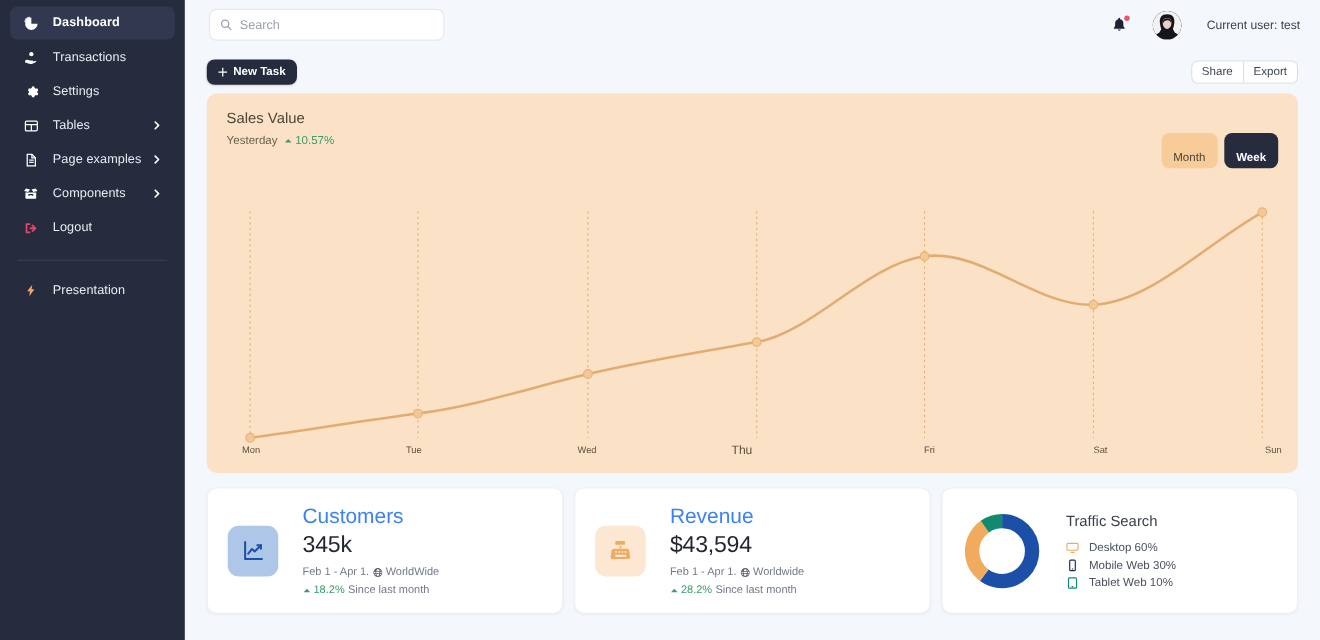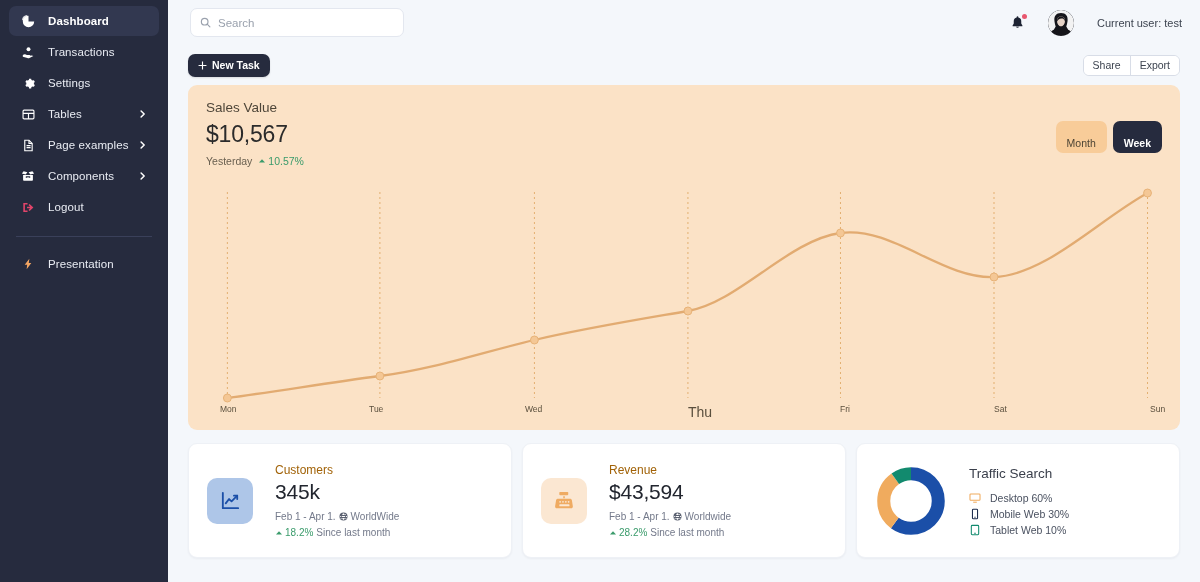--- a/index.html
+++ b/index.html
@@ -158,21 +158,21 @@
     display: flex; align-items: center; padding: 0 18px;
   }
   .stat-ico-box {
     width: 46px; height: 46px; border-radius: 10px;
     display: flex; align-items: center; justify-content: center;
     margin-right: 22px; min-width: 46px;
   }
   .stat-ico-box.blue { background: #aec6e8; }
   .stat-ico-box.peach { background: #fbe7d2; }
   .stat-body { display: flex; flex-direction: column; }
-  .stat-title { font-size: 12px; color: #a16207; }
+  .stat-title { font-size: 19px; color: #3b82f6; }
   .stat-value {
     font-size: 21px; color: #22262f; margin-top: 3px;
     letter-spacing: -.2px;
   }
   .stat-meta {
     font-size: 10px; color: #73798a; margin-top: 7px;
     display: flex; align-items: center; gap: 3px;
   }
   .globe-ico { display:flex; color:#5a6070; }
   .stat-change {
@@ -356,21 +356,20 @@
 
       <div class="seg-group">
         <button class="seg-btn">Share</button>
         <button class="seg-btn">Export</button>
       </div>
     </div>
 
     <section class="sales-card">
       <div class="sales-head">
         <div class="sales-title">Sales Value</div>
-        <div class="sales-value">$10,567</div>
         <div class="sales-sub">
           <span>Yesterday</span>
           <span class="sales-delta">
             <span class="caret-up">
               <svg width="8" height="8" viewBox="0 0 16 16" fill="currentColor">
                   <path d="M8 4.5 14 11H2z"></path>
                 </svg>
             </span>
             <span>10.57%</span>
           </span>
@@ -401,21 +400,21 @@
             <circle cx="508" cy="131" r="4"></circle>
             <circle cx="663" cy="53" r="4"></circle>
             <circle cx="819" cy="97" r="4"></circle>
             <circle cx="975" cy="13" r="4"></circle>
           </g>
         </svg>
         <div style="position:absolute;left:0;right:0;bottom:14px;height:12px;pointer-events:none;">
           <span style="position:absolute;left:32px;font-size:8.5px;color:#5a4f3d;">Mon</span>
           <span style="position:absolute;left:181px;font-size:8.5px;color:#5a4f3d;">Tue</span>
           <span style="position:absolute;left:337px;font-size:8.5px;color:#5a4f3d;">Wed</span>
-          <span style="position:absolute;left:500px;font-size:14px;color:#5a4f3d;">Thu</span>
+          <span style="position:absolute;left:477px;font-size:11px;color:#5a4f3d;">Thu</span>
           <span style="position:absolute;left:652px;font-size:8.5px;color:#5a4f3d;">Fri</span>
           <span style="position:absolute;left:806px;font-size:8.5px;color:#5a4f3d;">Sat</span>
           <span style="position:absolute;left:962px;font-size:8.5px;color:#5a4f3d;">Sun</span>
         </div>
       </div>
     </section>
 
     <div class="stats-row">
 
       <div class="stat-card">

